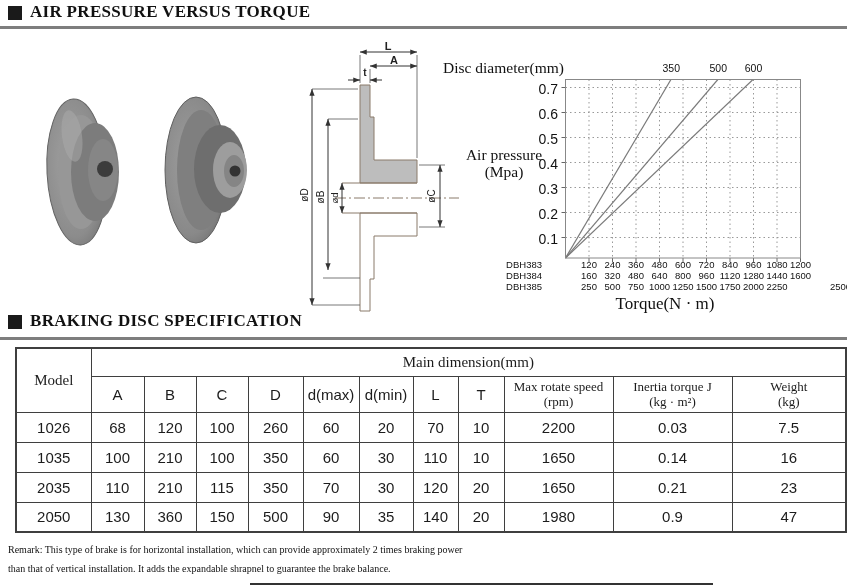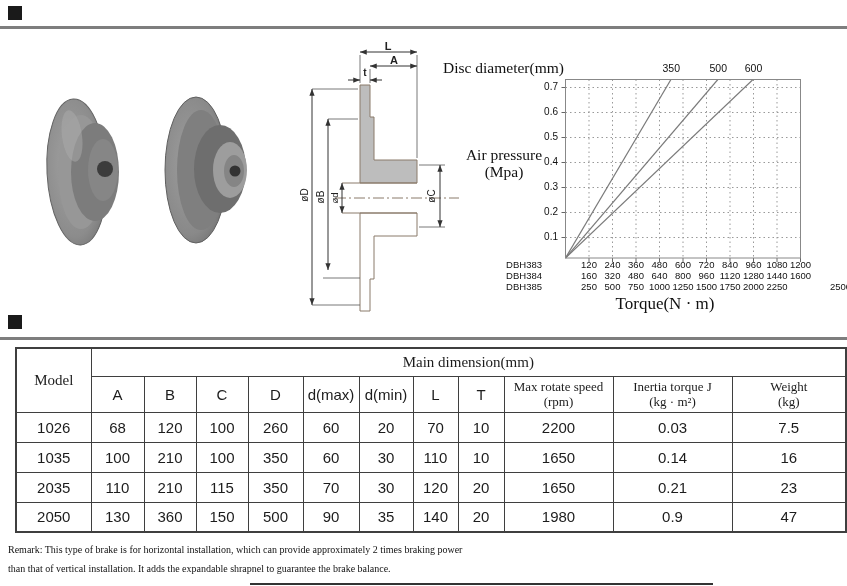--- a/index.html
+++ b/index.html
@@ -5,21 +5,21 @@
   html,body{margin:0;padding:0;background:#fff;}
   #page{position:relative;width:847px;height:586px;background:#fff;overflow:hidden;
         font-family:"Liberation Serif", serif;color:#111;}
   .abs{position:absolute;}
   .hdr{font-weight:bold;font-size:17px;letter-spacing:.3px;font-family:"Liberation Serif",serif;}
   .sq{width:14px;height:14px;background:#1a1a1a;}
   .rule{height:3px;background:#7e7e7e;}
   
   #chart{left:440px;top:55px;width:407px;height:260px;}
   .ctitle{font-size:15.5px;}
-  .ylab{font-size:10px;text-align:right;font-family:"Liberation Sans",sans-serif;}
+  .ylab{font-size:14px;text-align:right;font-family:"Liberation Sans",sans-serif;}
   .slab{font-size:10.5px;text-align:center;font-family:"Liberation Sans",sans-serif;}
   .xrow{font-size:9.5px;font-family:"Liberation Sans",sans-serif;height:11px;}
   .xrow .m{position:absolute;left:50px;width:52px;text-align:right;}
   .xrow .v{position:absolute;width:44px;text-align:center;}
   .axis-title{font-size:17px;text-align:center;}
   .ypress{font-size:15.5px;text-align:center;line-height:1.1;}
   
   table{border-collapse:collapse;table-layout:fixed;width:830px;}
   td{border:1px solid #3f3f3f;text-align:center;vertical-align:middle;padding:0;
      font-family:"Liberation Sans",sans-serif;font-size:15px;color:#1c1c1c;}
@@ -28,20 +28,21 @@
   tr.h1{height:28px;} tr.h2{height:36px;} tr.d{height:30px;}
   #spec-table{left:15px;top:347px;}
   .remark{font-size:10px;line-height:19px;}
 </style>
 </head>
 <body>
 
 <div id="page">
 
   <div class="abs sq" style="left:8px;top:6px;"></div>
+  <div class="abs hdr" style="left:30px;top:2px;">AIR PRESSURE VERSUS TORQUE</div>
   <div class="abs rule" style="left:0;top:26px;width:847px;"></div>
 
   <svg class="abs" style="left:28px;top:66px;" width="140" height="210" viewBox="0 0 140 210">
     <defs>
       <radialGradient id="pg1" cx="42%" cy="45%" r="70%">
         <stop offset="0%" stop-color="#a2a2a2"></stop>
           <stop offset="70%" stop-color="#8c8c8c"></stop>
           <stop offset="100%" stop-color="#6f6f6f"></stop>
       </radialGradient>
     </defs>
@@ -209,20 +210,21 @@
           <span class="v" style="left: 268px; text-align: center;">1750</span>
           <span class="v" style="left: 291.5px;">2000</span>
           <span class="v" style="left: 315px;">2250</span>
           <span class="v" style="left: 338.5px; padding-left: 40px;">2500</span>
         </div>
       </div>
     <div class="abs axis-title" style="left:125px;top:239px;width:200px;">Torque(N · m)</div>
   </div>
 
   <div class="abs sq" style="left:8px;top:315px;"></div>
+  <div class="abs hdr" style="left:30px;top:311px;">BRAKING DISC SPECIFICATION</div>
   <div class="abs rule" style="left:0;top:337px;width:847px;"></div>
 
   <div id="spec-table" class="abs">
       <table style="border:2px solid #3f3f3f;">
         <colgroup>
           <col style="width:75px">
           <col style="width:53px">
           <col style="width:52px">
           <col style="width:52px">
           <col style="width:55px">

